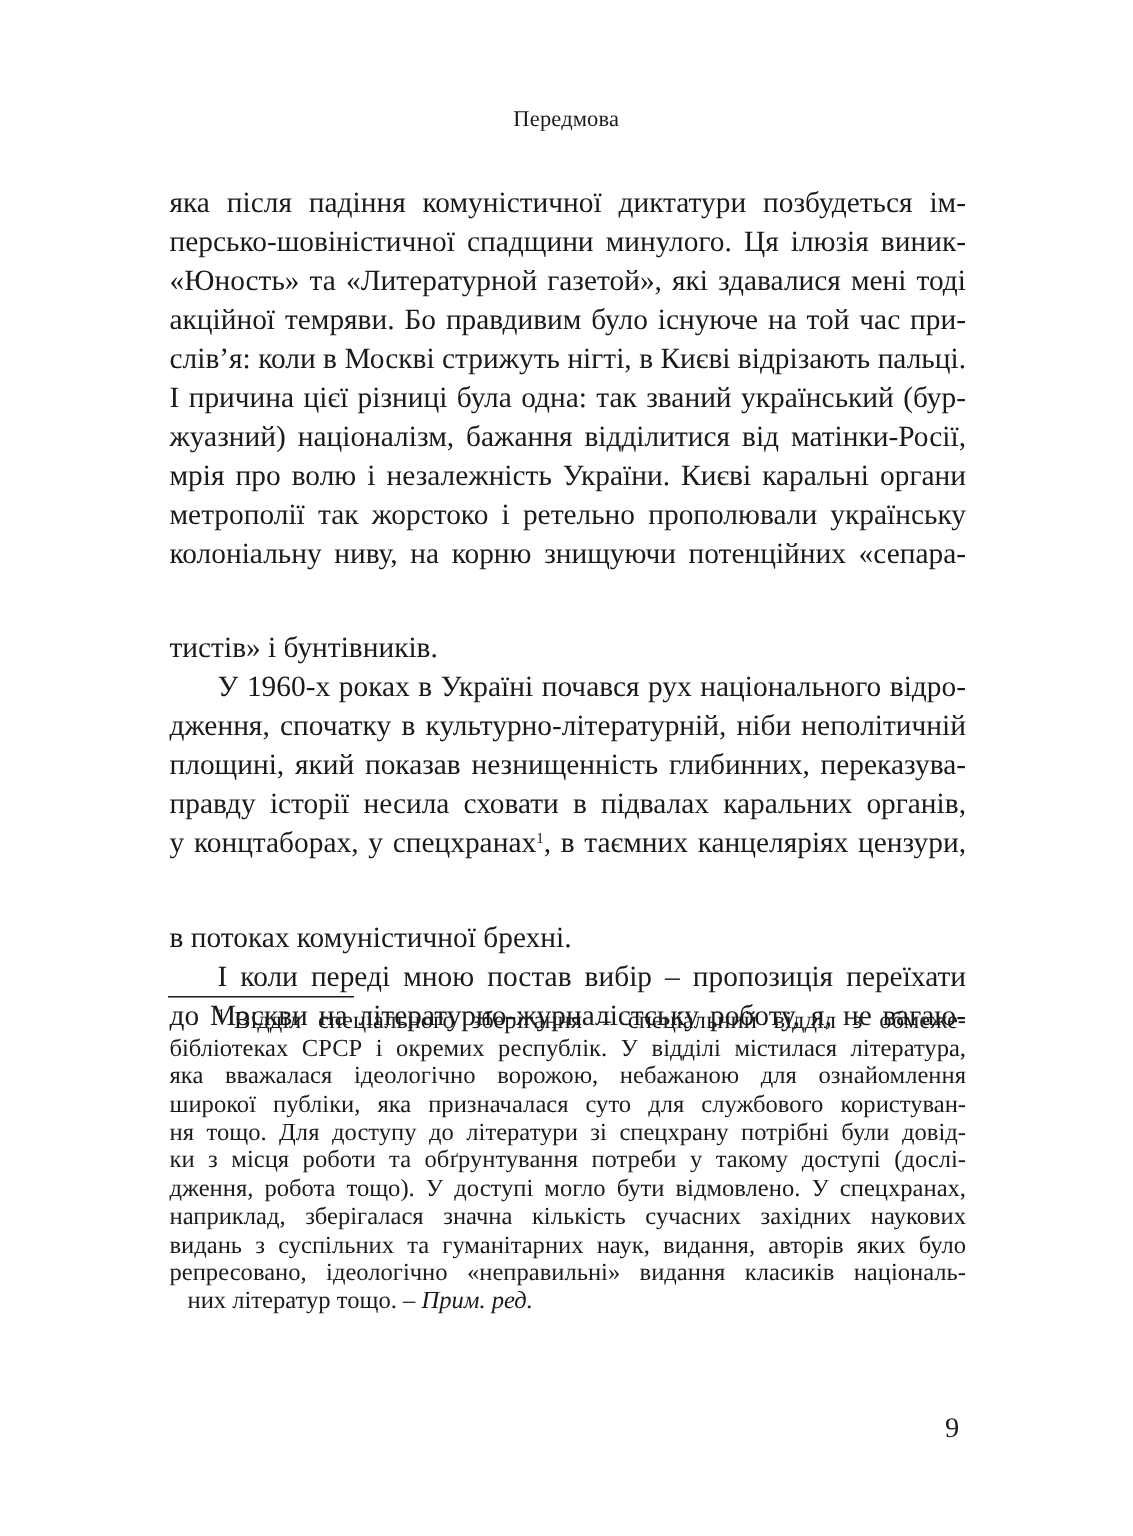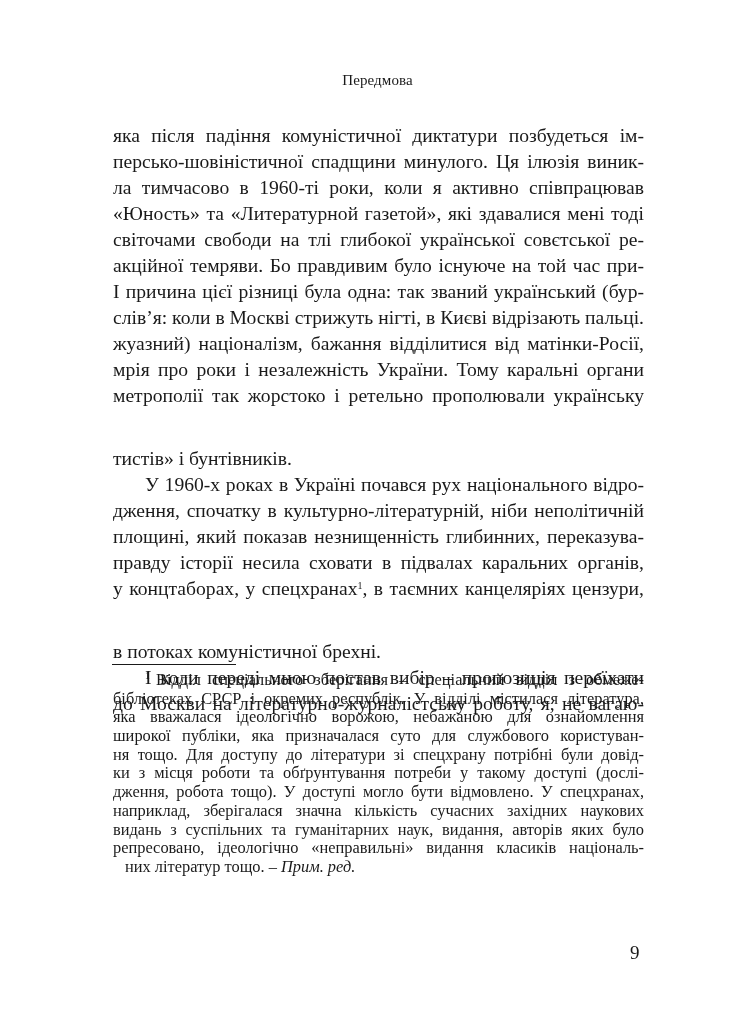--- a/index.html
+++ b/index.html
@@ -22,29 +22,28 @@
 </head>
 <body>
 
 <div class="running-head">Передмова</div>
 
 <div class="body-text">
 
   <div>
     <div class="line">яка після падіння комуністичної диктатури позбудеться ім-</div>
     <div class="line">персько-шовіністичної спадщини минулого. Ця ілюзія виник-</div>
-    <div class="line">ла тимчасово в 1960-ті роки, коли я активно співпрацював</div>
     <div class="line">«Юность» та «Литературной газетой», які здавалися мені тоді</div>
-    <div class="line">світочами свободи на тлі глибокої української совєтської ре-</div>
     <div class="line">акційної темряви. Бо правдивим було існуюче на той час при-</div>
+    <div class="line">слів’я: коли в Москві стрижуть нігті, в Києві відрізають пальці.</div>
     <div class="line">І причина цієї різниці була одна: так званий український (бур-</div>
-    <div class="line">слів’я: коли в Москві стрижуть нігті, в Києві відрізають пальці.</div>
     <div class="line">жуазний) націоналізм, бажання відділитися від матінки-Росії,</div>
-    <div class="line">мрія про роки і незалежність України. Тому каральні органи</div>
+    <div class="line">мрія про волю і незалежність України. Києві каральні органи</div>
     <div class="line">метрополії так жорстоко і ретельно прополювали українську</div>
+    <div class="line">колоніальну ниву, на корню знищуючи потенційних «сепара-</div>
     <div class="line last">тистів» і бунтівників.</div>
   </div>
 
   <div>
     <div class="line indent">У 1960-х роках в Україні почався рух національного відро-</div>
     <div class="line">дження, спочатку в культурно-літературній, ніби неполітичній</div>
     <div class="line">площині, який показав незнищенність глибинних, переказува-</div>
     <div class="line">правду історії несила сховати в підвалах каральних органів,</div>
     <div class="line"><span>у концтаборах, у спецхранах</span><span class="sup">1</span><span>, в таємних канцеляріях цензури,</span></div>
     <div class="line last">в потоках комуністичної брехні.</div>

